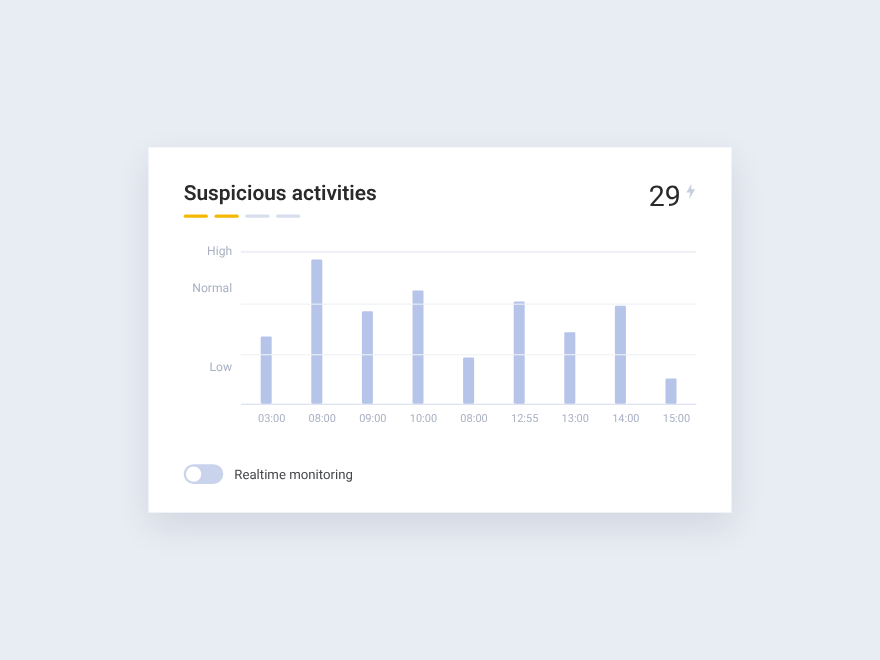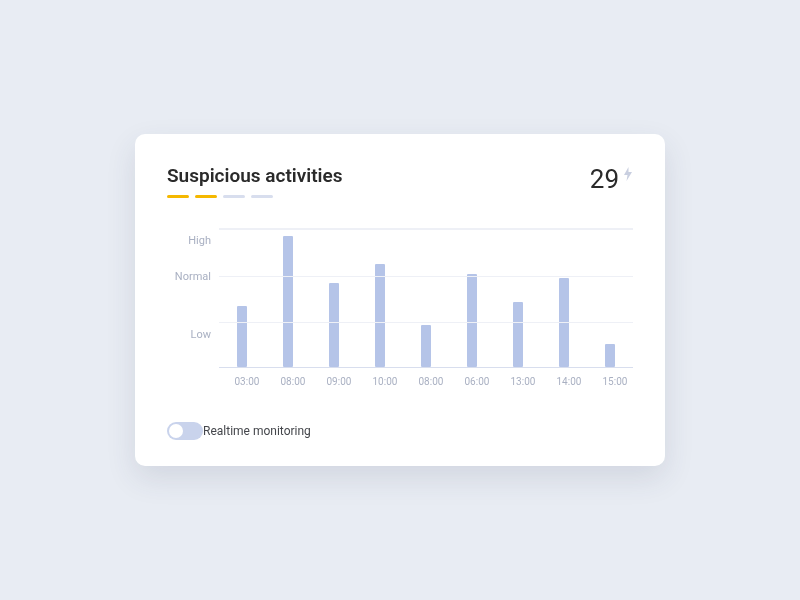--- a/index.html
+++ b/index.html
@@ -7,21 +7,21 @@
     background: #e8ecf3;
     font-family: -apple-system, BlinkMacSystemFont, "Segoe UI", Roboto, sans-serif;
     width: 800px;
     height: 600px;
     display: flex;
     align-items: center;
     justify-content: center;
   }
   .card {
     background: #fff;
-    border-radius: 10px;
+    border-radius: 0;
     width: 530px;
     padding: 30px 32px 26px 32px;
     box-shadow: 0 12px 30px rgba(50,60,90,0.12);
   }
   .header {
     display: flex;
     justify-content: space-between;
     align-items: flex-start;
   }
   .title {
@@ -113,20 +113,21 @@
     justify-content: space-around;
     font-size: 10px;
     color: #a9b0c2;
   }
   .x-label { width: 10px; text-align: center; white-space: nowrap; transform: translateX(-50%); margin-left: 5px; }
 
   .footer {
     margin-top: 24px;
     display: flex;
     align-items: center;
+    gap: 10px;
   }
   .toggle {
     width: 36px;
     height: 18px;
     background: #c9d3ec;
     border-radius: 10px;
     position: relative;
     cursor: pointer;
   }
   .toggle-knob {
@@ -163,22 +164,22 @@
       <span class="bolt">
         <svg width="10" height="14" viewBox="0 0 10 14">
             <path d="M5.5 0 L1 8 L4.5 8 L3.5 14 L9 5 L5.5 5 Z" fill="currentColor"></path>
           </svg>
       </span>
     </div>
   </div>
 
   <div class="chart-area">
     <div class="y-labels" id="y-labels">
-        <div class="y-label" style="top: 12px;">High</div>
-        <div class="y-label" style="top: 48px;">Normal</div>
+        <div class="y-label" style="top: 0px;">High</div>
+        <div class="y-label" style="top: 34px;">Normal</div>
         <div class="y-label" style="top: 106px;">Low</div>
       </div>
     <div class="plot" id="plot">
       <div class="bars" id="bars">
           <div class="bar" style="height: 60.6667px; background: rgb(181, 196, 232);"></div>
           <div class="bar" style="height: 130.667px; background: rgb(181, 196, 232);"></div>
           <div class="bar" style="height: 84px; background: rgb(181, 196, 232);"></div>
           <div class="bar" style="height: 102.667px; background: rgb(181, 196, 232);"></div>
           <div class="bar" style="height: 42px; background: rgb(181, 196, 232);"></div>
           <div class="bar" style="height: 93.3333px; background: rgb(181, 196, 232);"></div>
@@ -189,21 +190,21 @@
     <div class="gridline" style="top: 0px;"></div>
         <div class="gridline" style="top: 46.6667px;"></div>
         <div class="gridline" style="top: 93.3333px;"></div>
       </div>
     <div class="x-labels" id="x-labels">
         <div class="x-label">03:00</div>
         <div class="x-label">08:00</div>
         <div class="x-label">09:00</div>
         <div class="x-label">10:00</div>
         <div class="x-label">08:00</div>
-        <div class="x-label">06:00</div>
+        <div class="x-label">12:55</div>
         <div class="x-label">13:00</div>
         <div class="x-label">14:00</div>
         <div class="x-label">15:00</div>
       </div>
   </div>
 
   <div class="footer">
     <div class="toggle">
       <div class="toggle-knob"></div>
     </div>

